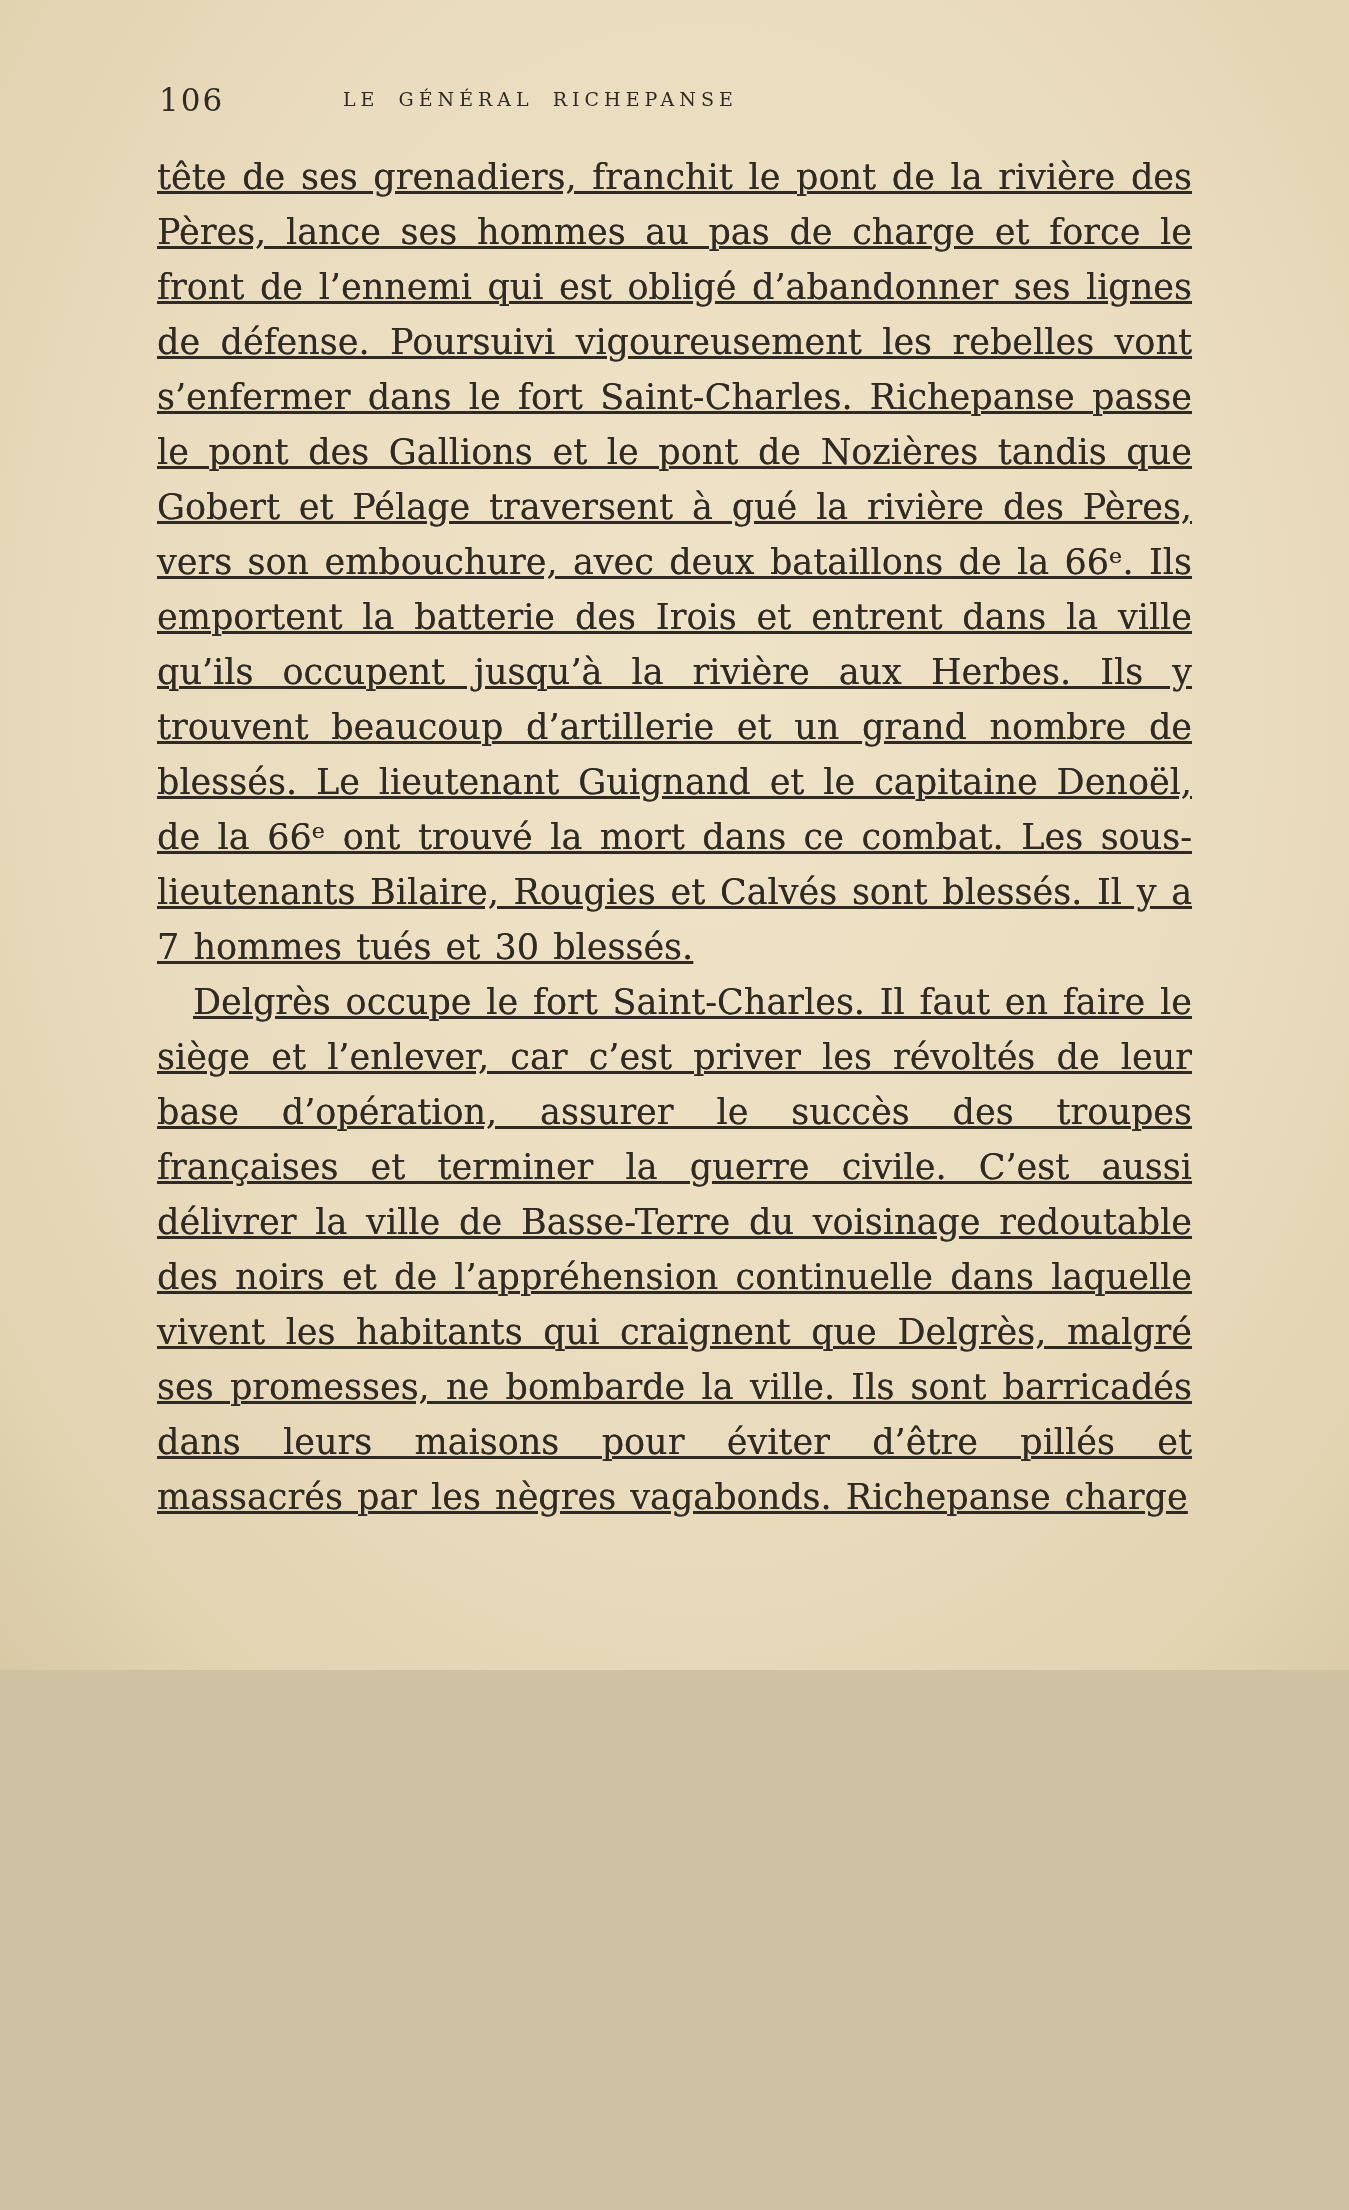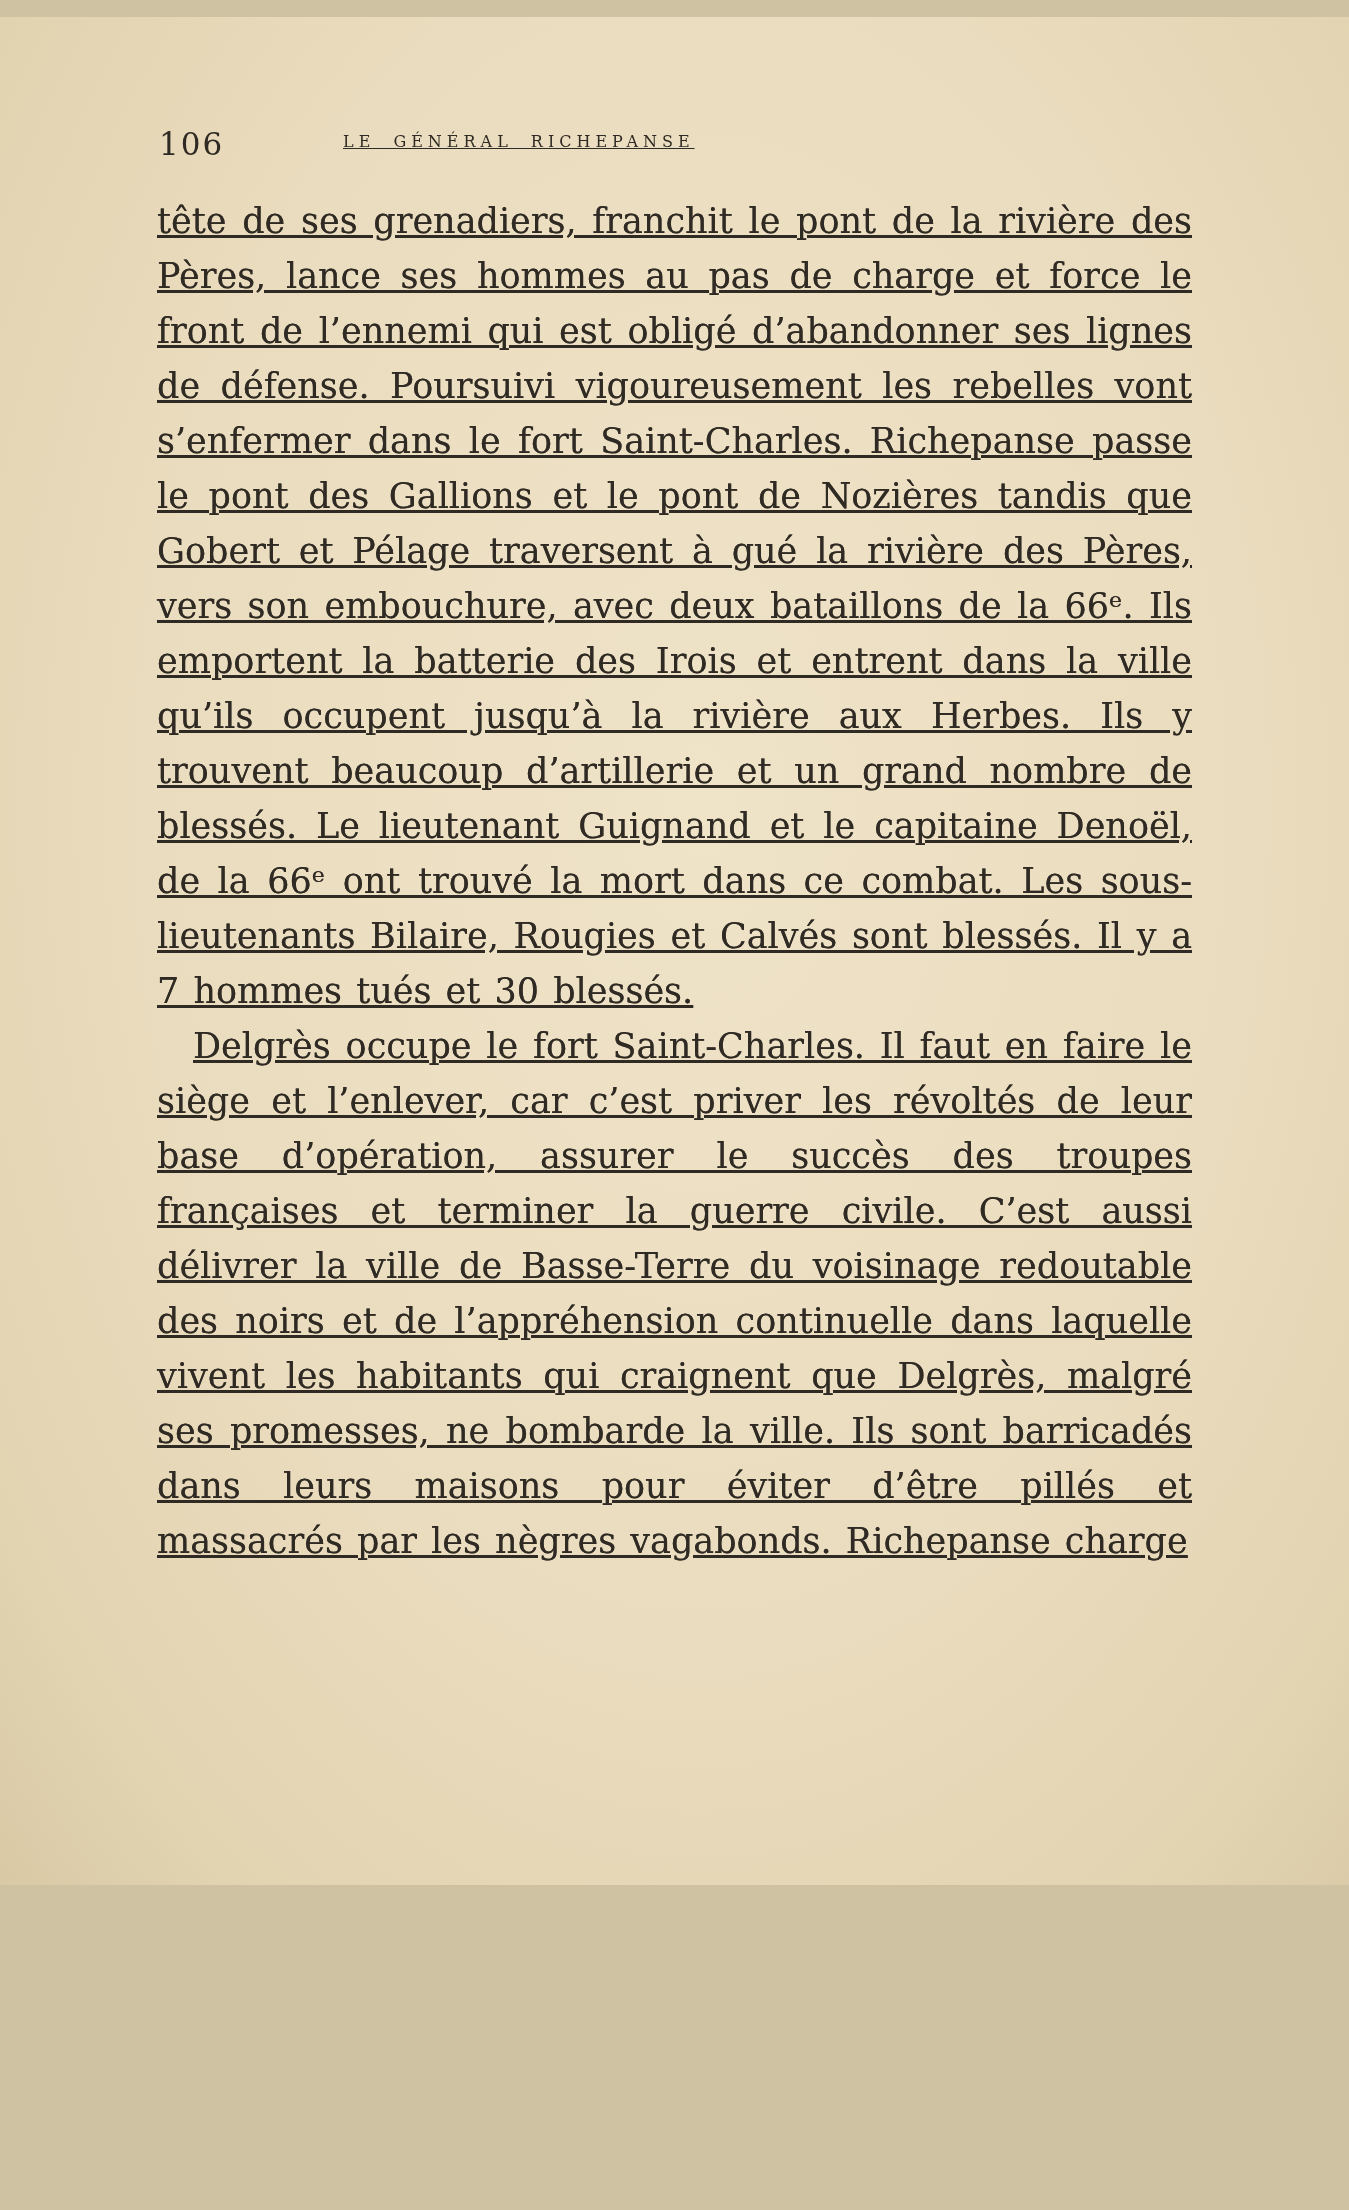--- a/index.html
+++ b/index.html
@@ -3,24 +3,24 @@
 <meta charset="utf-8">
 <style>
   html, body {
     margin: 0;
     padding: 0;
     background: #cfc2a2;
   }
   .page {
     position: relative;
     width: 1349px;
-    height: 1868px;
-    margin: 17px auto;
+    height: 1670px;
+    margin: 0 auto;
     box-sizing: border-box;
-    padding-top: 109px;
+    padding-top: 82px;
     background:
       radial-gradient(ellipse at 52% 42%, #efe3c8 0%, #eadcbe 55%, #e2d3b1 85%, #d9c9a5 100%);
     font-family: "DejaVu Serif", "Liberation Serif", serif;
     color: #2f2a23;
     overflow: hidden;
   }
   .column {
     position: relative;
     width: 1035px;
     margin: 0 auto;
@@ -33,24 +33,23 @@
     position: absolute;
     left: 2px;
     top: 0;
     font-size: 31px;
     letter-spacing: 2px;
   }
   .title {
     position: absolute;
     left: 186px;
     top: 6px;
-    font-size: 16px;
+    font-size: 19px;
     letter-spacing: 5px;
     word-spacing: 8px;
-    text-decoration: underline;
   }
   .body {
     margin-top: 16px;
     text-decoration: underline;
   }
   .body p {
     margin: 0;
     font-size: 35px;
     line-height: 55px;
     text-align: justify;

